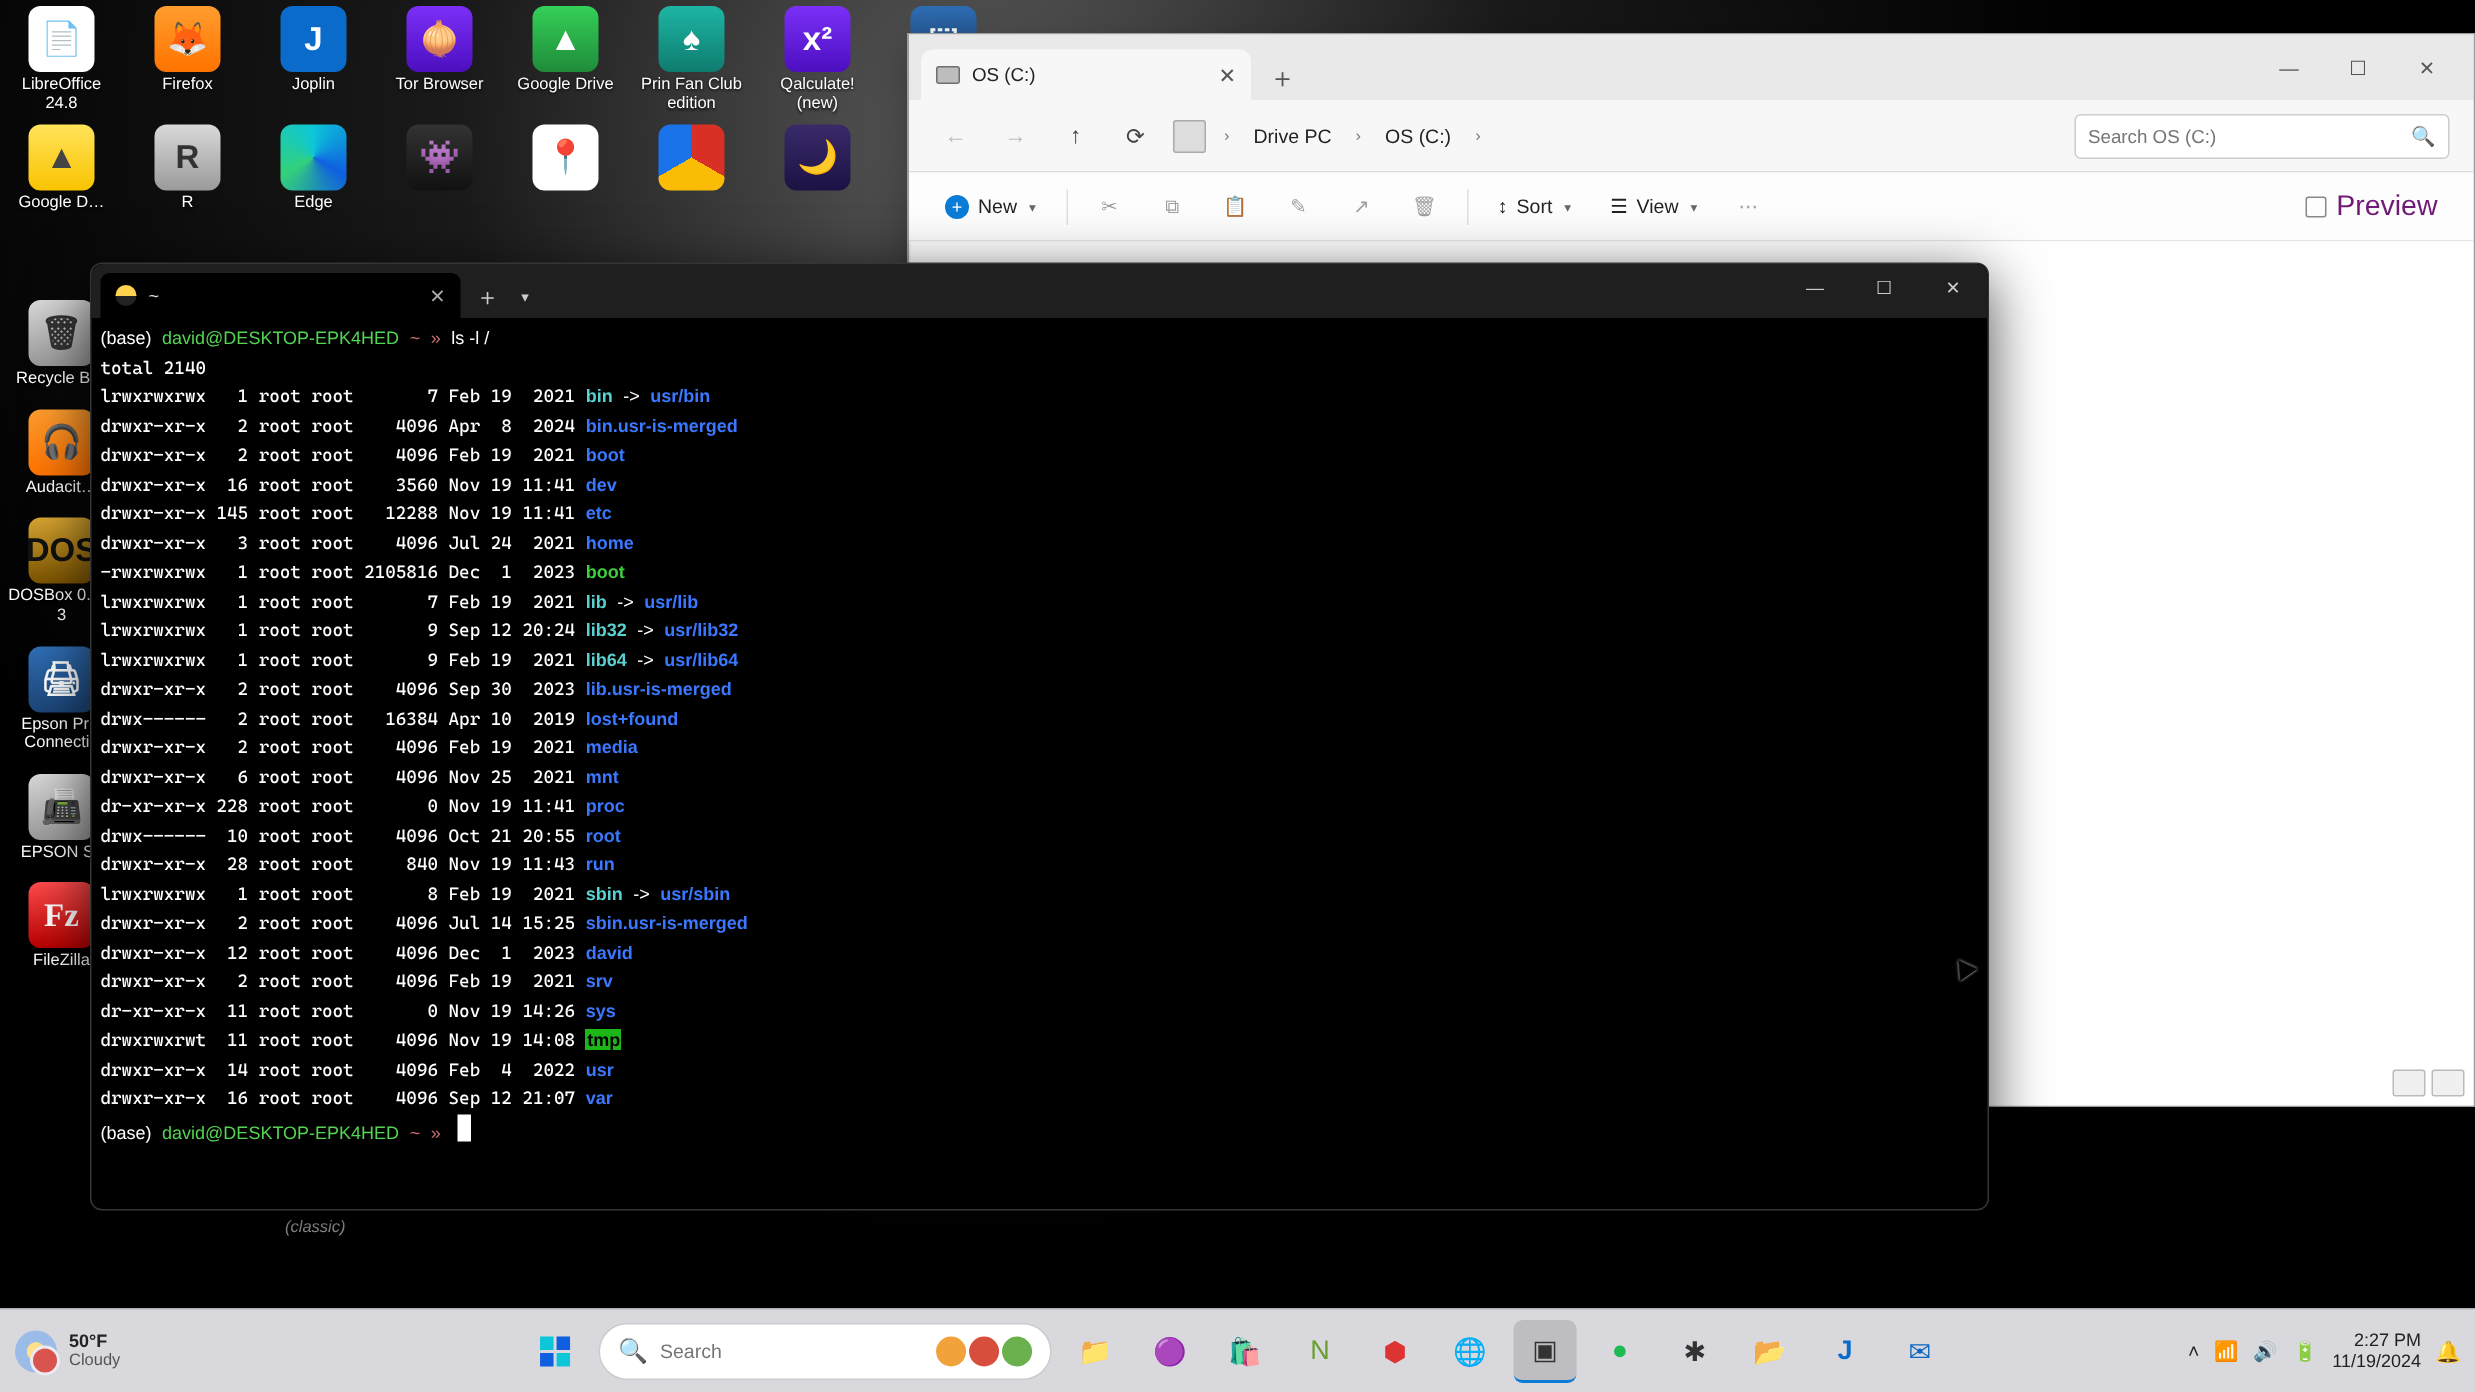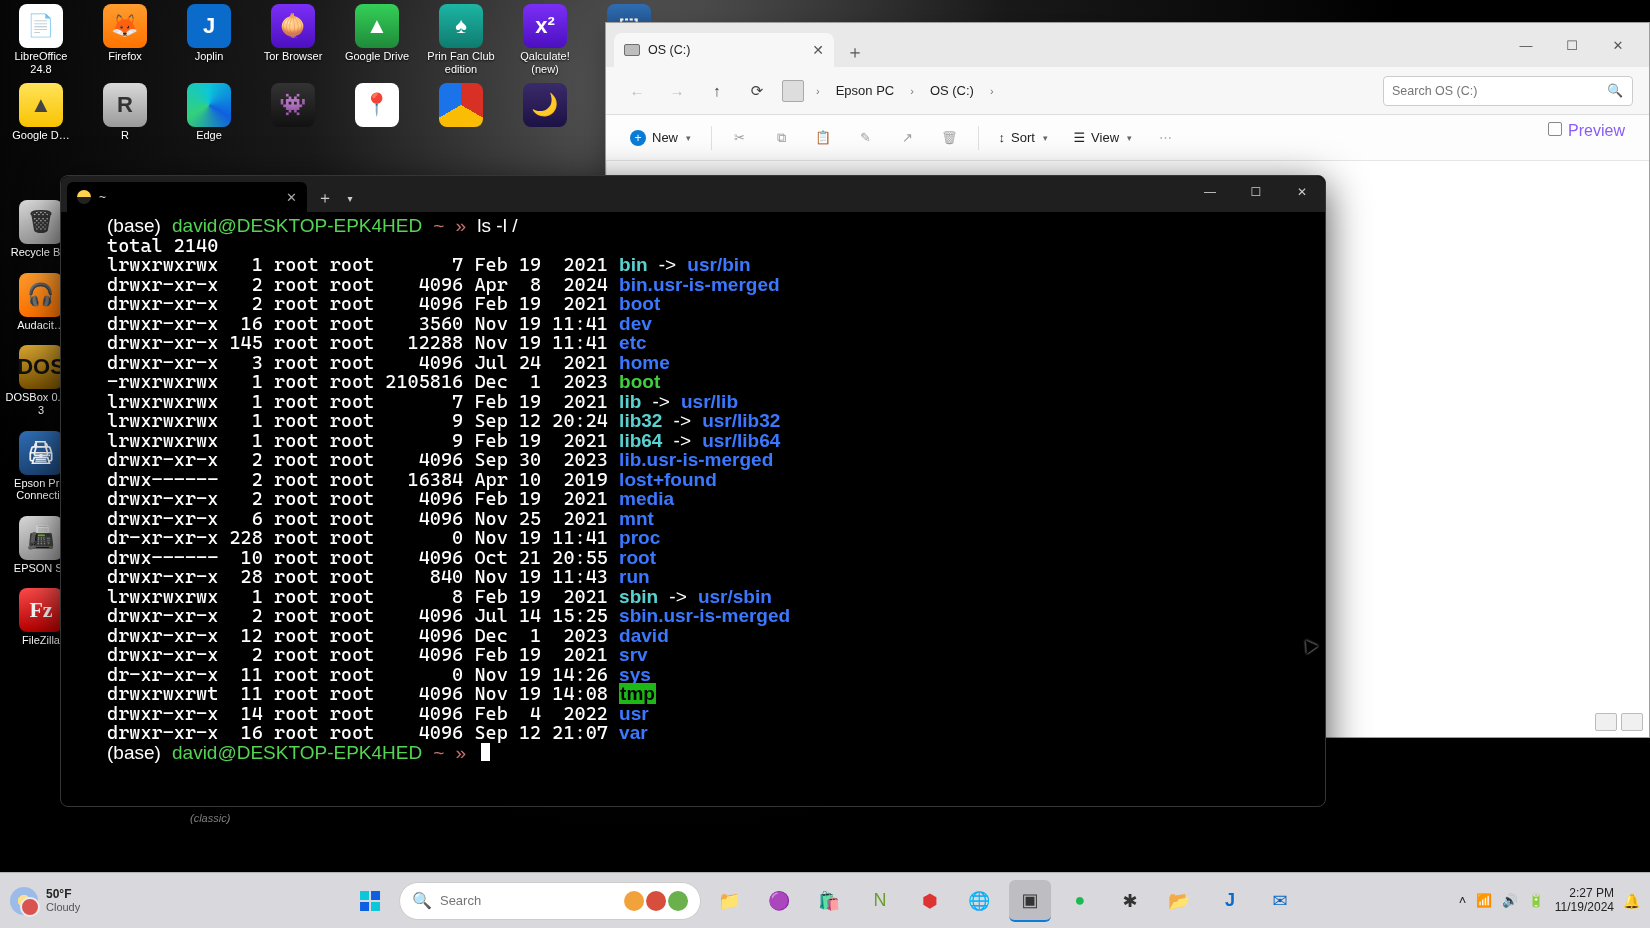--- a/index.html
+++ b/index.html
@@ -58,21 +58,21 @@
   .exp-search input { border:none; outline:none; flex:1; font-size:12.5px; background:transparent; color:#333; }
   .exp-search .sicon { font-size:13px; color:#888; }
 
   .exp-tools { height: 46px; display:flex; align-items:center; gap:6px; padding:0 14px; border-bottom:1px solid #e6e6e6; background:#fdfdfd; }
   .tbtn { height:32px; display:flex; align-items:center; gap:6px; padding:0 10px; font-size:13px; color:#222; cursor:pointer; border-radius:4px; }
   .tbtn.icon-only { width:36px; justify-content:center; color:#9e9e9e; }
   .tbtn .plus { width:16px;height:16px;border-radius:50%;background:#0a7cd6;color:#fff;display:flex;align-items:center;justify-content:center;font-size:12px; }
   .tsep { width:1px;height:24px;background:#e0e0e0; margin:0 4px; }
   .tdown { font-size:9px; color:#666; margin-left:2px; }
 
-  .prev-toggle { margin-left:auto; display:flex;gap:6px;font-size:16px;color:#8b5cf6;cursor:pointer;padding:0 10px;height:32px;border-radius:4px; }
+  .prev-toggle { margin-left:auto; display:flex;align-items:center;gap:6px;font-size:19px;color:#701a75;cursor:pointer;padding:0 10px;height:32px;border-radius:4px; }
   .prev-toggle .chk { width:14px;height:14px;border:1px solid #888;border-radius:2px; }
 
   .exp-body { flex:1; display:flex; background:#fff; }
   .exp-preview { flex:1; display:flex; align-items:center; justify-content:center; color:#888; font-size:13px; border-left:1px solid #eee; }
   .exp-corner { position:absolute; bottom:6px; right:6px; display:flex; gap:4px; }
   .exp-corner span { width:22px;height:18px;border:1px solid #bbb;background:#f0f0f0;border-radius:2px;cursor:pointer; }
 
   
   .terminal {
     position: absolute; top: 175px; left: 60px; width: 1266px; height: 632px;
@@ -82,21 +82,21 @@
   }
   .term-chrome { height: 36px; background: #1f1f1f; border-radius: 8px 8px 0 0; display:flex; align-items:flex-end; }
   .term-tab { height: 30px; width: 240px; background: #000; border-radius: 6px 6px 0 0; display:flex;align-items:center;gap:8px;padding:0 10px;color:#ddd;font-size:12px;margin-left:6px; }
   .term-tab .tux { width:14px;height:14px;border-radius:50%;background:linear-gradient(#ffd34e 50%,#222 50%); }
   .term-tab .x { margin-left:auto;color:#aaa;cursor:pointer;font-size:13px; }
   .term-newtab { width:28px;height:28px;display:flex;align-items:center;justify-content:center;color:#ccc;font-size:16px;cursor:pointer;margin-left:4px; }
   .term-down { width:22px;height:28px;display:flex;align-items:center;justify-content:center;color:#ccc;font-size:10px;cursor:pointer; }
   .term-winctrls { margin-left:auto; display:flex; align-self:flex-start; }
   .term-winctrls span { width:46px;height:32px;display:flex;align-items:center;justify-content:center;color:#ccc;font-size:12px;cursor:pointer; }
 
-  .term-body { flex:1; padding: 4px 6px; font-family: "Cascadia Mono","Consolas",monospace; font-size: 19px; line-height: 19.5px; color:#fff; white-space: pre; overflow:hidden;margin-left:40px; }
+  .term-body { flex:1; padding: 4px 6px; font-family: "Cascadia Mono","Consolas",monospace; font-size: 12px; line-height: 19.5px; color:#fff; white-space: pre; overflow:hidden; }
   .ps-base { color:#fff; }
   .ps-user { color:#53d453; }
   .ps-sym  { color:#c77171; }
   .ps-cmd  { color:#fff; }
   .ls-name.cyan   { color:#5ad1d1; font-weight:600; }
   .ls-name.blue   { color:#3b78ff; font-weight:600; }
   .ls-name.green  { color:#3ecf3e; font-weight:600; }
   .lnk-arrow      { color:#fff; }
   .tmp-hl { background:#1db817; color:#000; font-weight:700; padding:0 1px; }
   .cursor { display:inline-block;width:9px;height:18px;background:#fff;vertical-align:-2px;animation:blink 1s step-end infinite; margin-left:4px;}
@@ -246,21 +246,21 @@
     </div>
   </div>
 
   <div class="exp-addr">
     <span class="navbtn disabled">←</span>
     <span class="navbtn disabled">→</span>
     <span class="navbtn">↑</span>
     <span class="navbtn">⟳</span>
     <span class="addr-chip"></span>
     <span class="chev">›</span>
-    <span class="crumb">Epson PC</span>
+    <span class="crumb">Drive PC</span>
     <span class="chev">›</span>
     <span class="crumb">OS (C:)</span>
     <span class="chev">›</span>
     <div class="exp-search">
       <input placeholder="Search OS (C:)" style="">
       <span class="sicon">🔍</span>
     </div>
   </div>
 
   <div class="exp-tools">

